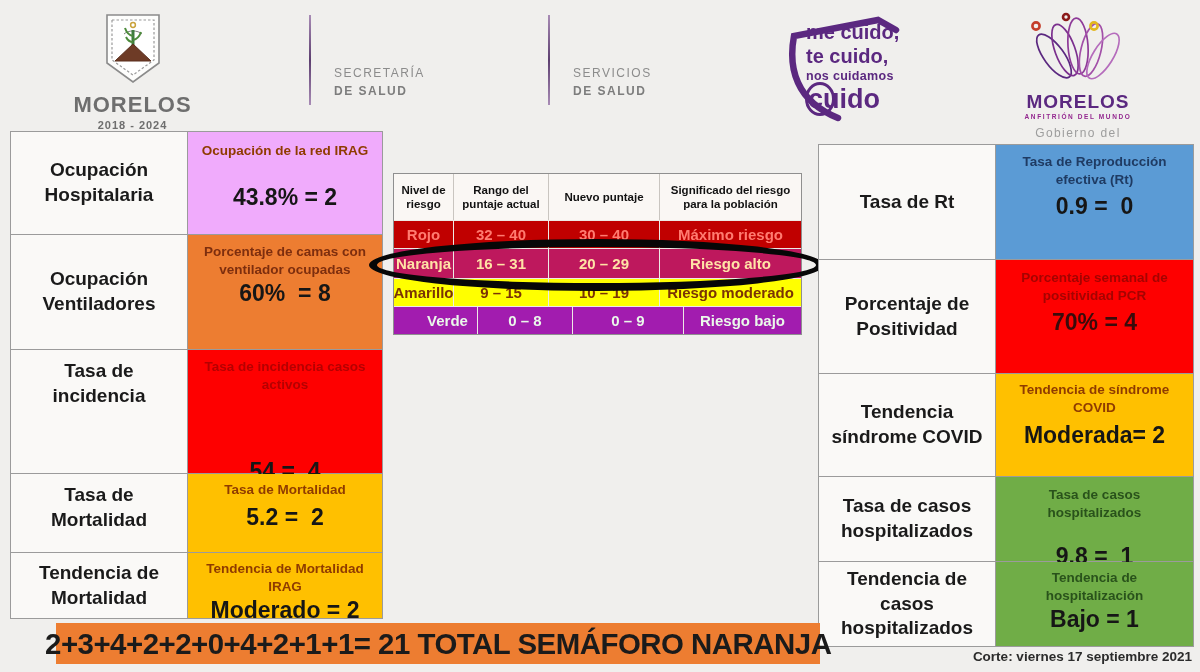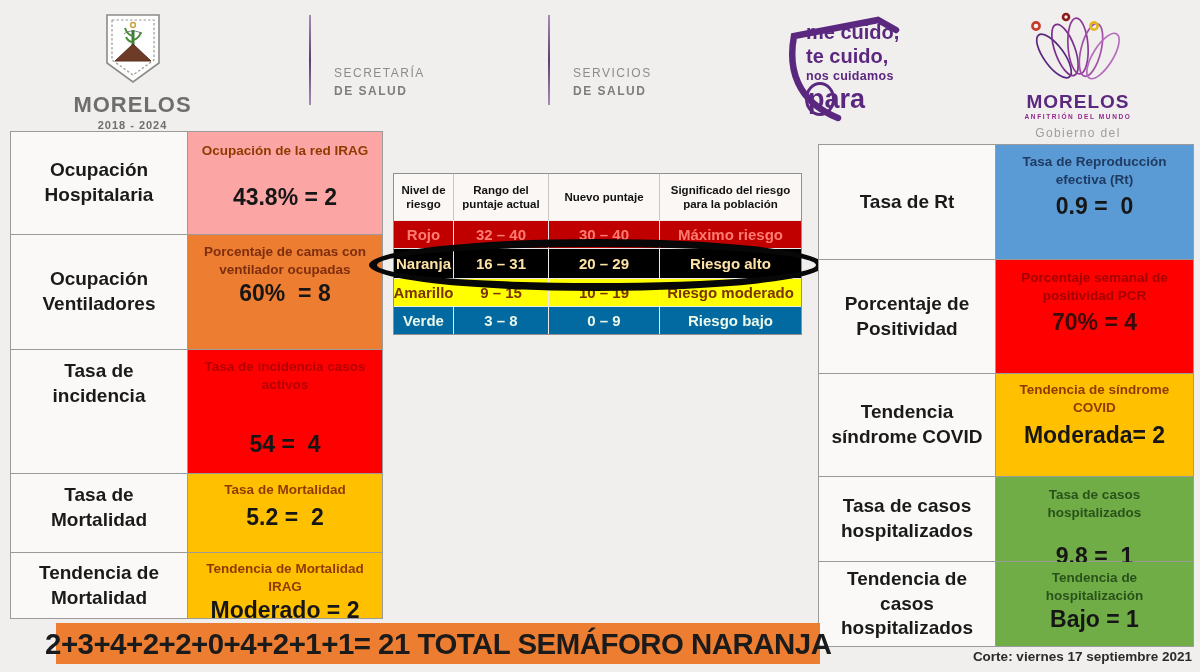--- a/index.html
+++ b/index.html
@@ -108,21 +108,21 @@
 <div class="abs cuido-wrap">
   <svg width="130" height="114" viewBox="0 0 130 114" style="position:absolute;left:0;top:0;">
     <path d="M118,22 L100,12 L16,28 C10,60 18,93 60,110" fill="none" stroke="#5B2880" stroke-width="6.5" stroke-linecap="round"></path>
   </svg>
   <div class="cuido-text">
     <div class="cuido-l1">me cuido,</div>
     <div class="cuido-l2">te cuido,</div>
     <div class="cuido-l3">nos cuidamos</div>
     <div class="cuido-l4">
       <span class="t-circle"></span>
-      <span>para</span>
+      <span>cuido</span>
     </div>
   </div>
 </div>
 
 <div class="abs brand-wrap">
   <svg width="132" height="78" viewBox="0 0 132 78">
     <g fill="none">
       <ellipse cx="42" cy="48" rx="10" ry="26" stroke="#5B2880" stroke-width="1.7" transform="rotate(-36 42 48)"></ellipse>
       <ellipse cx="53" cy="42" rx="10" ry="27" stroke="#7B2F8E" stroke-width="1.7" transform="rotate(-20 53 42)"></ellipse>
       <ellipse cx="66" cy="38" rx="10" ry="28" stroke="#8E3A98" stroke-width="1.7" transform="rotate(-4 66 38)"></ellipse>
@@ -137,35 +137,35 @@
   <div class="brand-tag">ANFITRIÓN DEL MUNDO</div>
   <div class="brand-gov">
     <div>Gobierno del Estado</div>
     <div>2018 2024</div>
   </div>
 </div>
 
 <div class="abs side-table ltable">
   <div class="srow lr1">
     <div class="slab">Ocupación Hospitalaria</div>
-    <div class="sval" style="background-color: #fca5a5; align-items: center;">
+    <div class="sval" style="background-color: #f0abfc; align-items: center;">
       <div class="desc" style="color: rgb(143, 59, 0);">Ocupación de la red IRAG</div>
       <div class="num">43.8% = 2</div>
     </div>
   </div>
   <div class="srow lr2">
     <div class="slab">Ocupación Ventiladores</div>
     <div class="sval" style="background-color: rgb(237, 125, 49);">
       <div class="desc" style="color: rgb(125, 46, 14);">Porcentaje de camas con ventilador ocupadas</div>
       <div class="num">60%  = 8</div>
     </div>
   </div>
   <div class="srow lr3">
     <div class="slab top">Tasa de incidencia</div>
-    <div class="sval" style="background-color: rgb(254, 0, 0);">
+    <div class="sval" style="background-color: rgb(254, 0, 0); gap: 27px;">
       <div class="desc" style="color: rgb(181, 0, 0);">Tasa de incidencia casos activos</div>
       <div class="num">54 =  4</div>
     </div>
   </div>
   <div class="srow lr4">
     <div class="slab top">Tasa de Mortalidad</div>
     <div class="sval" style="background-color: rgb(255, 192, 0);">
       <div class="desc" style="color: rgb(143, 59, 0);">Tasa de Mortalidad</div>
       <div class="num">5.2 =  2</div>
     </div>
@@ -185,35 +185,35 @@
     <div class="ccell c2">Rango del puntaje actual</div>
     <div class="ccell c3">Nuevo puntaje</div>
     <div class="ccell c4">Significado del riesgo para la población</div>
   </div>
   <div class="crow cdata" style="background-color: rgb(192, 0, 0); color: rgb(255, 123, 112);">
     <div class="ccell c1">Rojo</div>
     <div class="ccell c2">32 – 40</div>
     <div class="ccell c3">30 – 40</div>
     <div class="ccell c4">Máximo riesgo</div>
   </div>
-  <div class="crow cdata" style="height: 29px; background-color: #000000; color: rgb(255, 227, 166);">
+  <div class="crow cdata" style="height: 29px; background-color: #be185d; color: rgb(255, 227, 166);">
     <div class="ccell c1">Naranja</div>
     <div class="ccell c2">16 – 31</div>
     <div class="ccell c3">20 – 29</div>
     <div class="ccell c4">Riesgo alto</div>
   </div>
   <div class="crow cdata" style="background-color: rgb(255, 255, 0); color: rgb(122, 51, 5);">
     <div class="ccell c1">Amarillo</div>
     <div class="ccell c2">9 – 15</div>
     <div class="ccell c3">10 – 19</div>
     <div class="ccell c4">Riesgo moderado</div>
   </div>
-  <div class="crow cdata" style="background-color: #0369a1; color: rgb(234, 248, 234);">
+  <div class="crow cdata" style="background-color: #a21caf; color: rgb(234, 248, 234); padding-left: 24px;">
     <div class="ccell c1">Verde</div>
-    <div class="ccell c2">3 – 8</div>
+    <div class="ccell c2">0 – 8</div>
     <div class="ccell c3">0 – 9</div>
     <div class="ccell c4">Riesgo bajo</div>
   </div>
 </div>
 
 <div class="abs ellipse"></div>
 
 <div class="abs side-table rtable">
   <div class="srow rr1">
     <div class="slab">Tasa de Rt</div>

